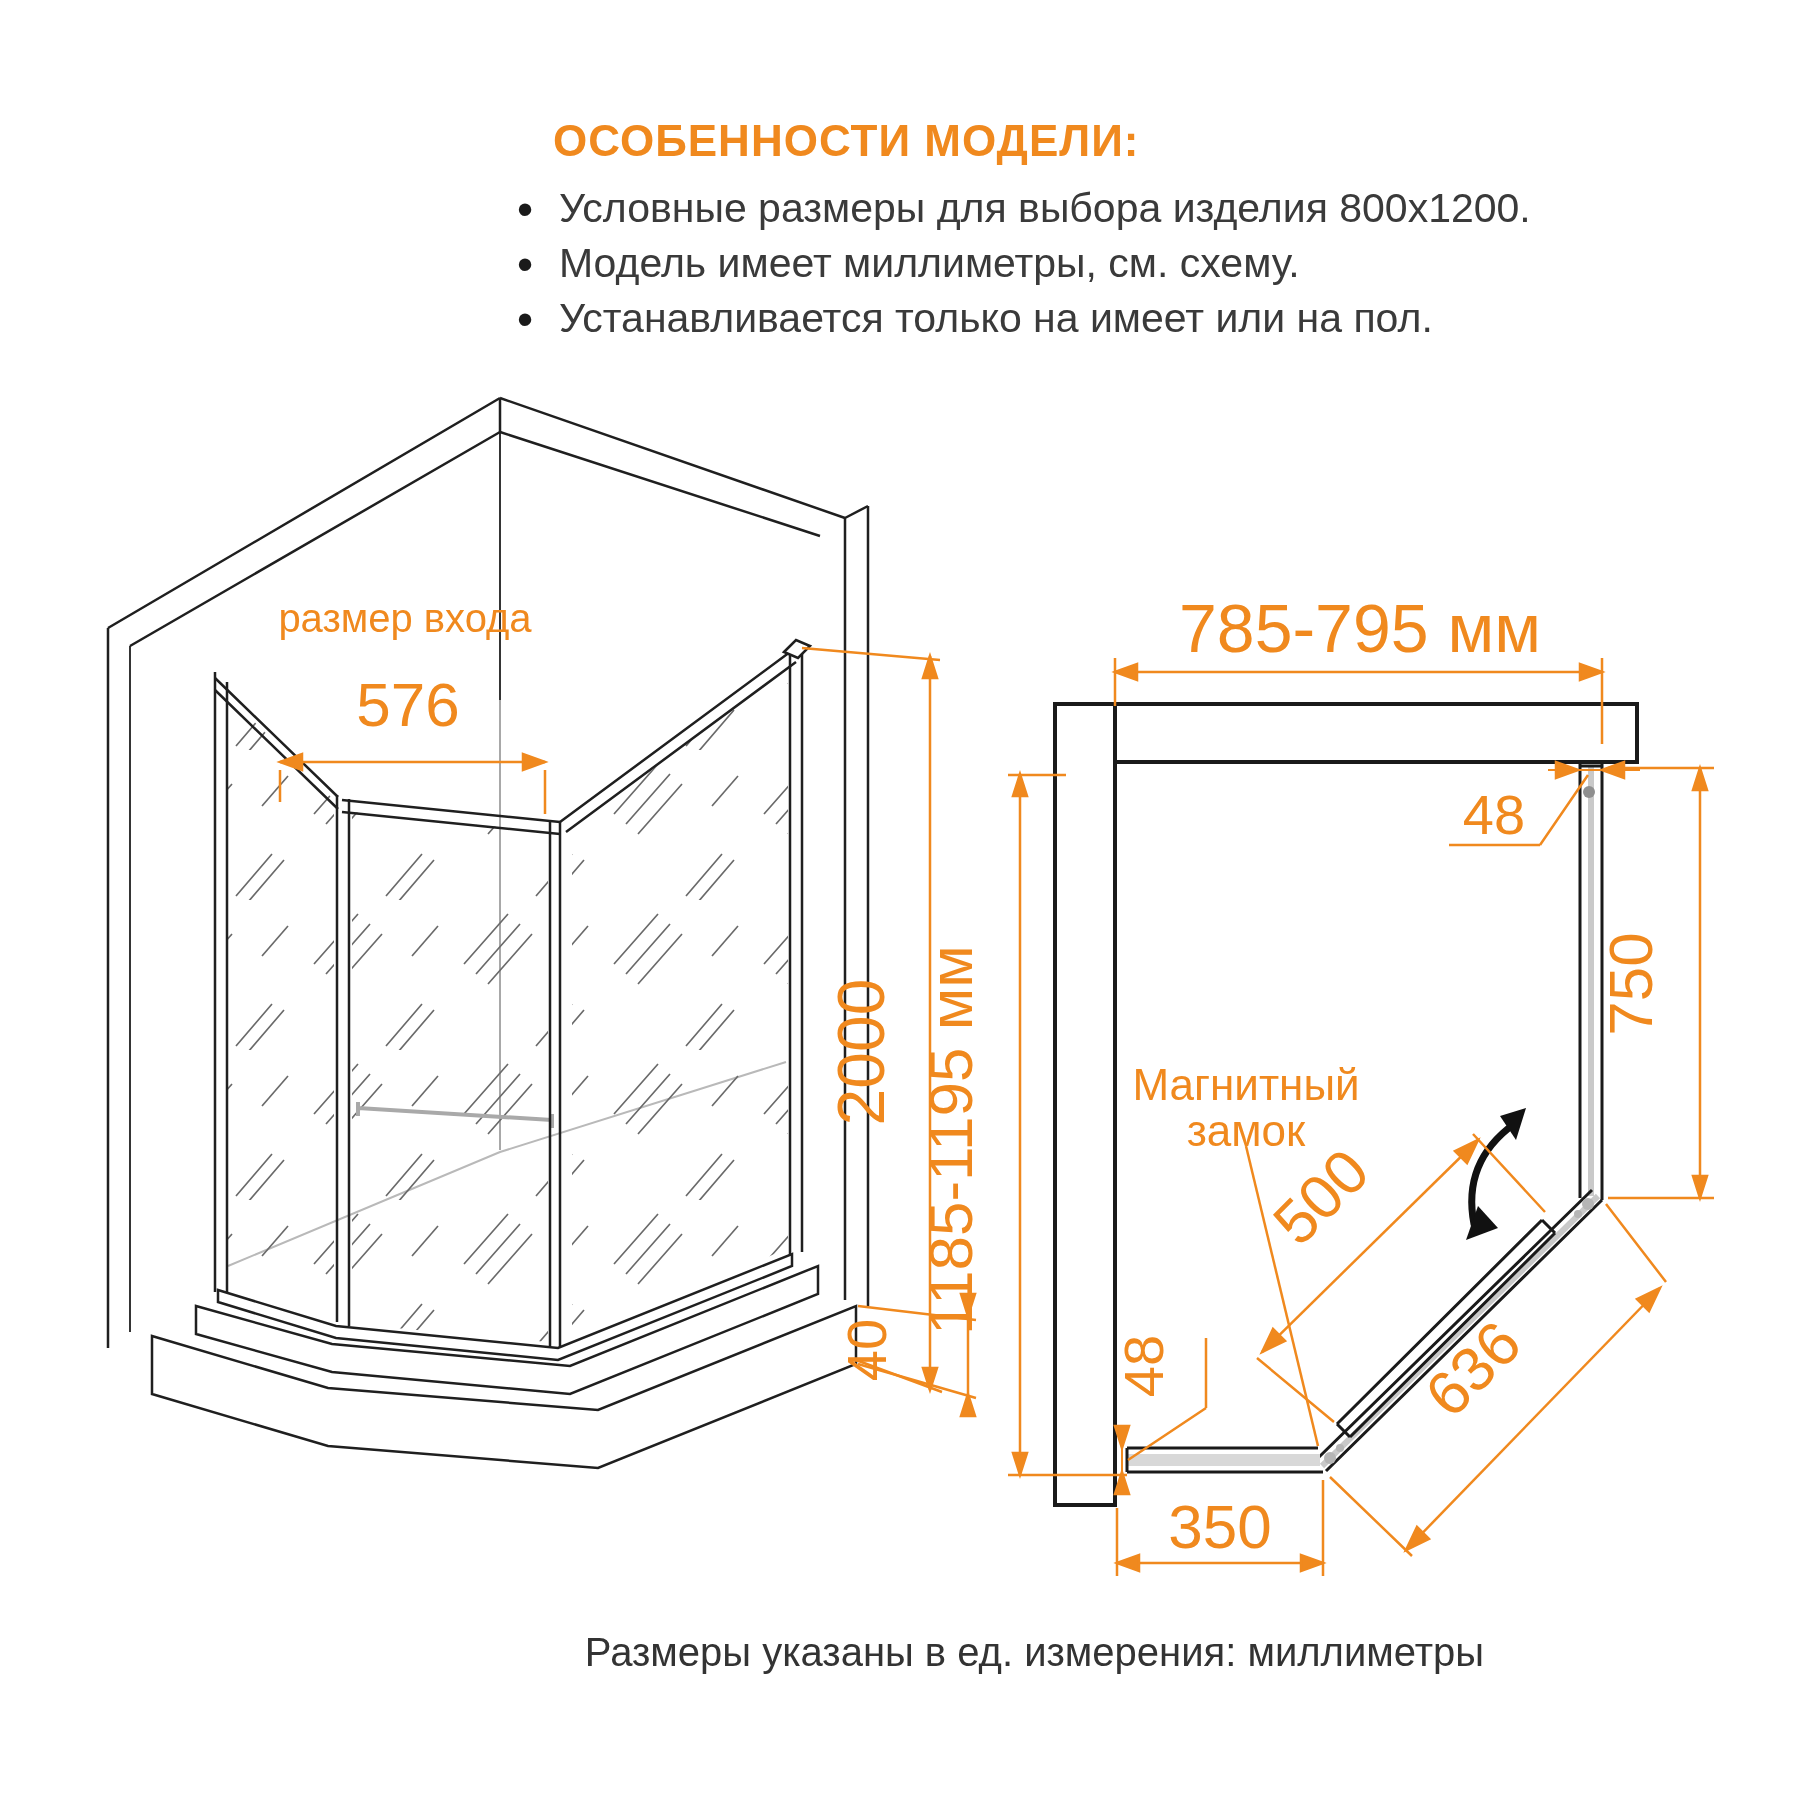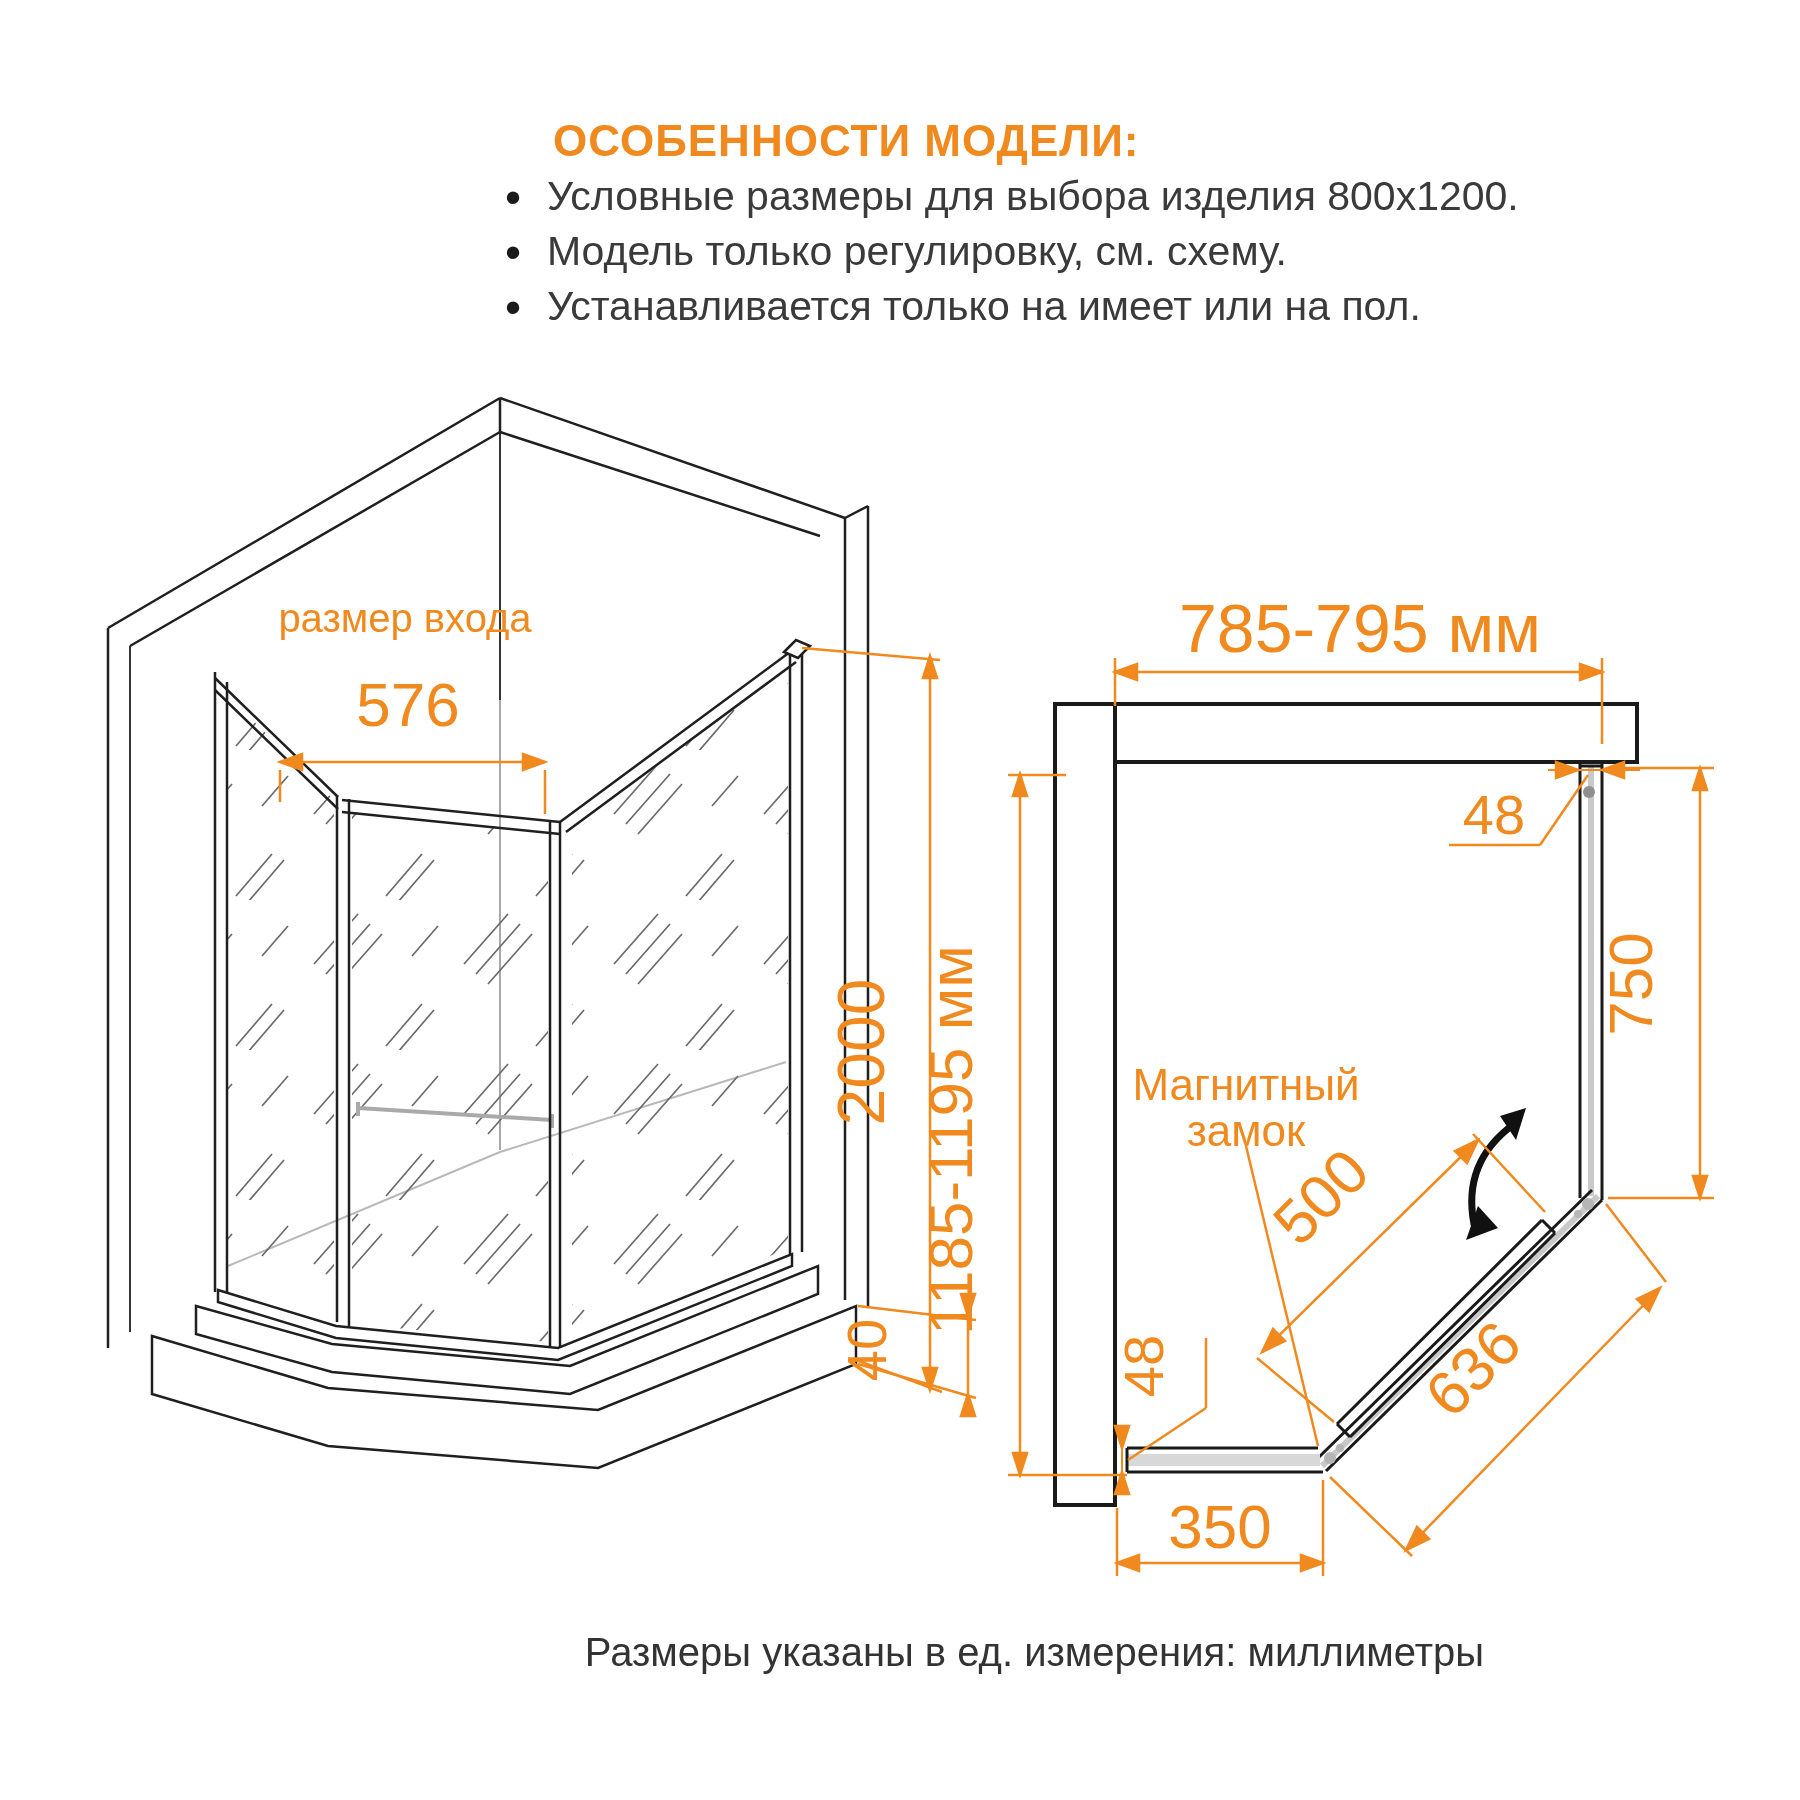--- a/index.html
+++ b/index.html
@@ -1,38 +1,38 @@
 <!DOCTYPE html>
 <html><head>
 <meta charset="utf-8">
 <style>
   html,body{margin:0;padding:0;background:#fff;}
   .page{position:relative;width:1800px;height:1800px;background:#fff;overflow:hidden;
         font-family:"Liberation Sans", sans-serif;padding-left:16px;}
   .title{position:absolute;left:553px;top:116px;font-size:44px;font-weight:800;
          letter-spacing:1px;color:#F0891E;}
-  .bullets{position:absolute;left:505px;top:176px;margin:0;padding:0;list-style:none;}
+  .bullets{position:absolute;left:505px;top:176px;margin:12px;padding:0;list-style:none;}
   .bullets li{position:relative;padding-left:42px;margin-bottom:14px;font-size:41px;
               color:#3a3a3a;line-height:1.0;}
   .bullets li::before{content:"\2022";position:absolute;left:0;top:-2px;font-size:46px;color:#1a1a1a;}
   .footer{position:absolute;left:0;top:1630px;width:1484px;text-align:right;
           font-size:40px;color:#333;}
   svg text{font-family:"Liberation Sans", sans-serif;}
   .dimtxt{fill:#F0891E;}
 </style>
 </head>
 <body>
 
 <div class="page">
 
   <div class="title">ОСОБЕННОСТИ МОДЕЛИ:</div>
 
   <ul class="bullets">
     <li>Условные размеры для выбора изделия 800х1200.</li>
-    <li>Модель только регулировку, см. схему.</li>
+    <li>Модель имеет миллиметры, см. схему.</li>
     <li>Устанавливается только на имеет или на пол.</li>
   </ul>
 
   <svg width="1800" height="1800" viewBox="0 0 1800 1800" style="position:absolute;left:0;top:0;">
     <defs>
       <pattern id="hx" width="150" height="150" patternUnits="userSpaceOnUse">
         <path d="M14,64 l44,-50 M26,74 l44,-50 M38,84 l44,-50" stroke="#6a6a6a" stroke-width="1.7" fill="none"></path>
         <path d="M86,146 l36,-42 M98,152 l36,-42" stroke="#6a6a6a" stroke-width="1.7" fill="none"></path>
         <path d="M112,56 l26,-30" stroke="#6a6a6a" stroke-width="1.7" fill="none"></path>
       </pattern>

